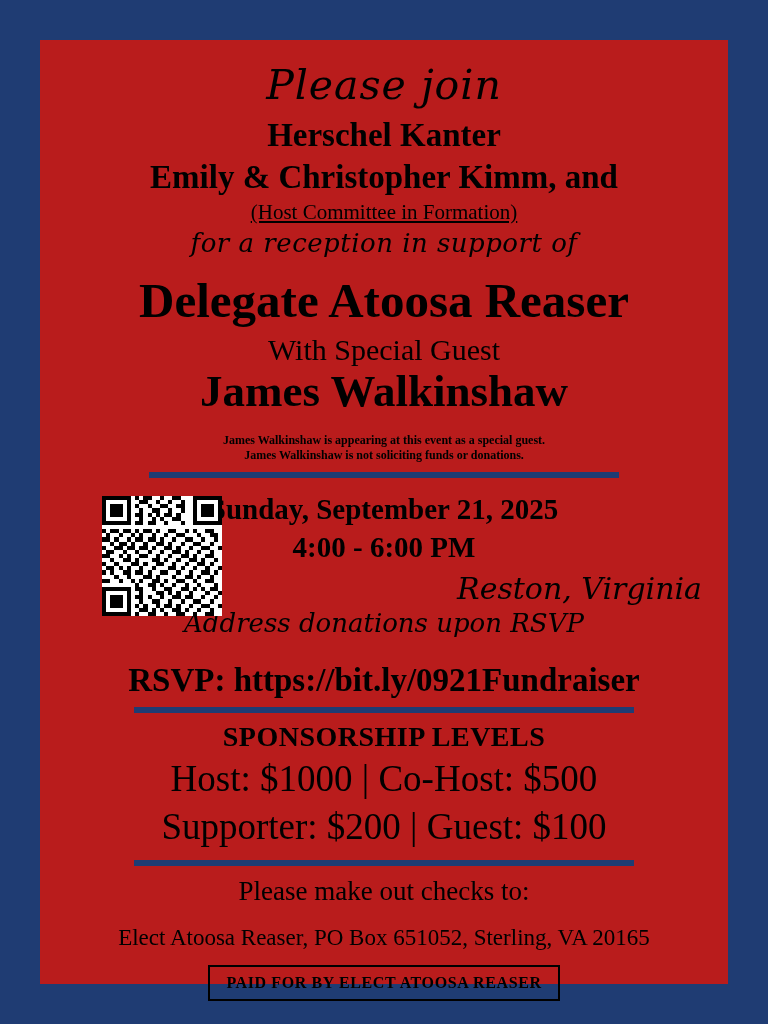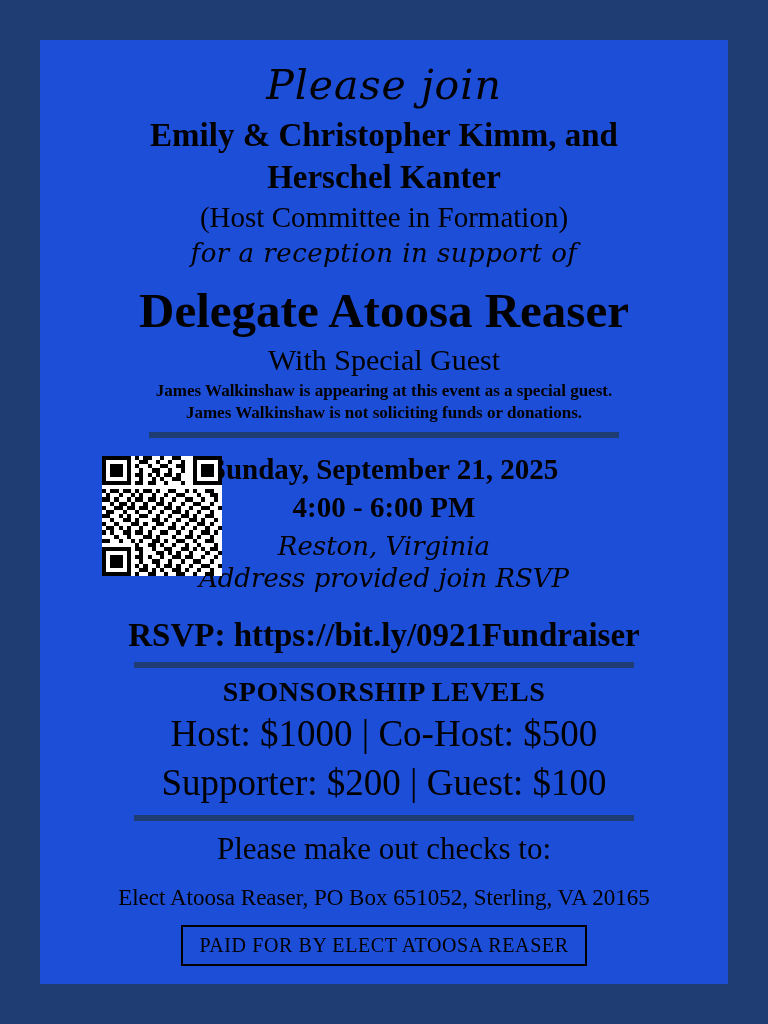--- a/index.html
+++ b/index.html
@@ -12,21 +12,21 @@
     background: #1f3c73;
     font-family: "Liberation Serif", serif;
     overflow: hidden;
   }
   .flyer {
     position: absolute;
     left: 40px;
     top: 40px;
     width: 688px;
     height: 944px;
-    background: #1d4ed8;
+    background: #b91c1c;
     box-sizing: border-box;
     padding: 14px 26px 10px 26px;
     text-align: center;
     color: #000000;
   }
   .please-join {
     font-family: "DejaVu Serif", serif;
     font-style: italic;
     font-size: 41px;
     letter-spacing: 1px;
@@ -34,23 +34,24 @@
     margin-top: 10px;
     font-weight: 400;
   }
   .hosts {
     font-weight: bold;
     font-size: 33px;
     line-height: 1.26;
     margin-top: 8px;
   }
   .host-committee {
-    font-size: 29px;
+    font-size: 21px;
     line-height: 1.2;
     margin-top: 2px;
+    text-decoration: underline;
   }
   .for-reception {
     font-family: "DejaVu Serif", serif;
     font-style: italic;
     font-size: 26px;
     margin-top: 3px;
     letter-spacing: 0.5px;
   }
   .delegate {
     font-weight: bold;
@@ -68,23 +69,23 @@
     line-height: 1.1;
     margin-top: 2px;
   }
   .walkinshaw {
     font-weight: bold;
     font-size: 45px;
     line-height: 1.1;
     margin-top: 0px;
   }
   .disclaimer {
-    font-size: 17px;
+    font-size: 12px;
     line-height: 1.3;
-    margin-top: 3px;
+    margin-top: 16px;
     font-weight: bold;
   }
   .rule {
     height: 6px;
     background: #1f3c73;
     margin: 8px auto 0 auto;
     width: 470px;
   }
   .rule.wide {
     width: 500px;
@@ -107,22 +108,23 @@
     line-height: 1.35;
   }
   .time {
     font-weight: bold;
     font-size: 29px;
     line-height: 1.25;
   }
   .city {
     font-family: "DejaVu Serif", serif;
     font-style: italic;
-    font-size: 26px;
+    font-size: 30px;
     margin-top: 6px;
+    text-align: right;
   }
   .address-note {
     font-family: "DejaVu Serif", serif;
     font-style: italic;
     font-size: 26px;
     margin-top: 2px;
   }
   .rsvp {
     font-weight: bold;
     font-size: 33px;
@@ -133,58 +135,59 @@
     font-size: 28px;
     margin-top: 8px;
     letter-spacing: 0.5px;
   }
   .levels {
     font-size: 37px;
     line-height: 1.3;
     margin-top: 2px;
   }
   .checks-intro {
-    font-size: 31px;
+    font-size: 27px;
     margin-top: 10px;
   }
   .checks-addr {
     font-size: 23px;
     margin-top: 18px;
   }
   .paidfor {
     display: inline-block;
     border: 2px solid #000;
     padding: 7px 16px;
-    font-size: 20px;
-    font-weight: normal;
+    font-size: 16px;
+    font-weight: bold;
     letter-spacing: 0.6px;
     margin-top: 14px;
   }
 </style>
 </head>
 <body>
 
 <div class="flyer">
 
   <div class="please-join">Please join</div>
 
   <div class="hosts">
+    <div>Herschel Kanter</div>
     <div>Emily &amp; Christopher Kimm, and</div>
-    <div>Herschel Kanter</div>
   </div>
 
   <div class="host-committee">(Host Committee in Formation)</div>
 
   <div class="for-reception">for a reception in support of</div>
 
   <div class="delegate">Delegate Atoosa Reaser</div>
 
   <div class="special-guest">With Special Guest</div>
 
 
+  <div class="walkinshaw">James Walkinshaw</div>
 
   <div class="disclaimer">
     <div>James Walkinshaw is appearing at this event as a special guest.</div>
     <div>James Walkinshaw is not soliciting funds or donations.</div>
   </div>
 
   <div class="rule"></div>
 
   <div class="mid-section">
     <div class="qr">
@@ -411,21 +414,21 @@
             <rect x="18" y="28" width="2" height="1"></rect>
           <rect x="22" y="28" width="1" height="1"></rect>
             <rect x="25" y="28" width="2" height="1"></rect>
         </g>
       </svg>
     </div>
 
     <div class="date">Sunday, September 21, 2025</div>
     <div class="time">4:00 - 6:00 PM</div>
     <div class="city">Reston, Virginia</div>
-    <div class="address-note">Address provided join RSVP</div>
+    <div class="address-note">Address donations upon RSVP</div>
   </div>
 
   <div class="rsvp">RSVP: https://bit.ly/0921Fundraiser</div>
 
   <div class="rule wide"></div>
 
   <div class="sponsorship-title">SPONSORSHIP LEVELS</div>
 
   <div class="levels">
     <div>Host: $1000 | Co-Host: $500</div>

